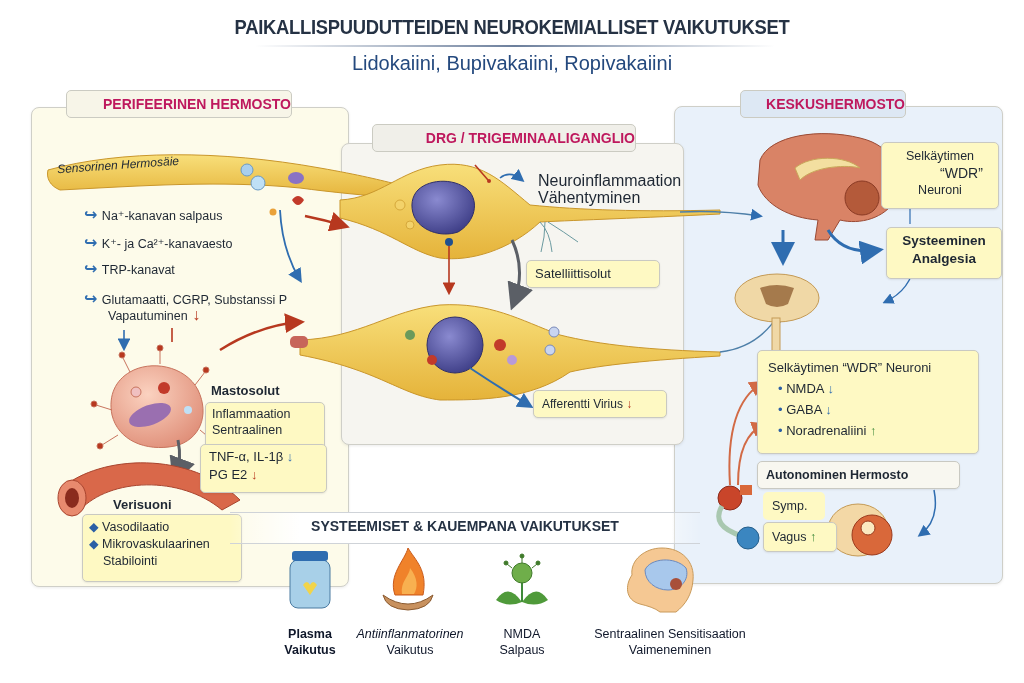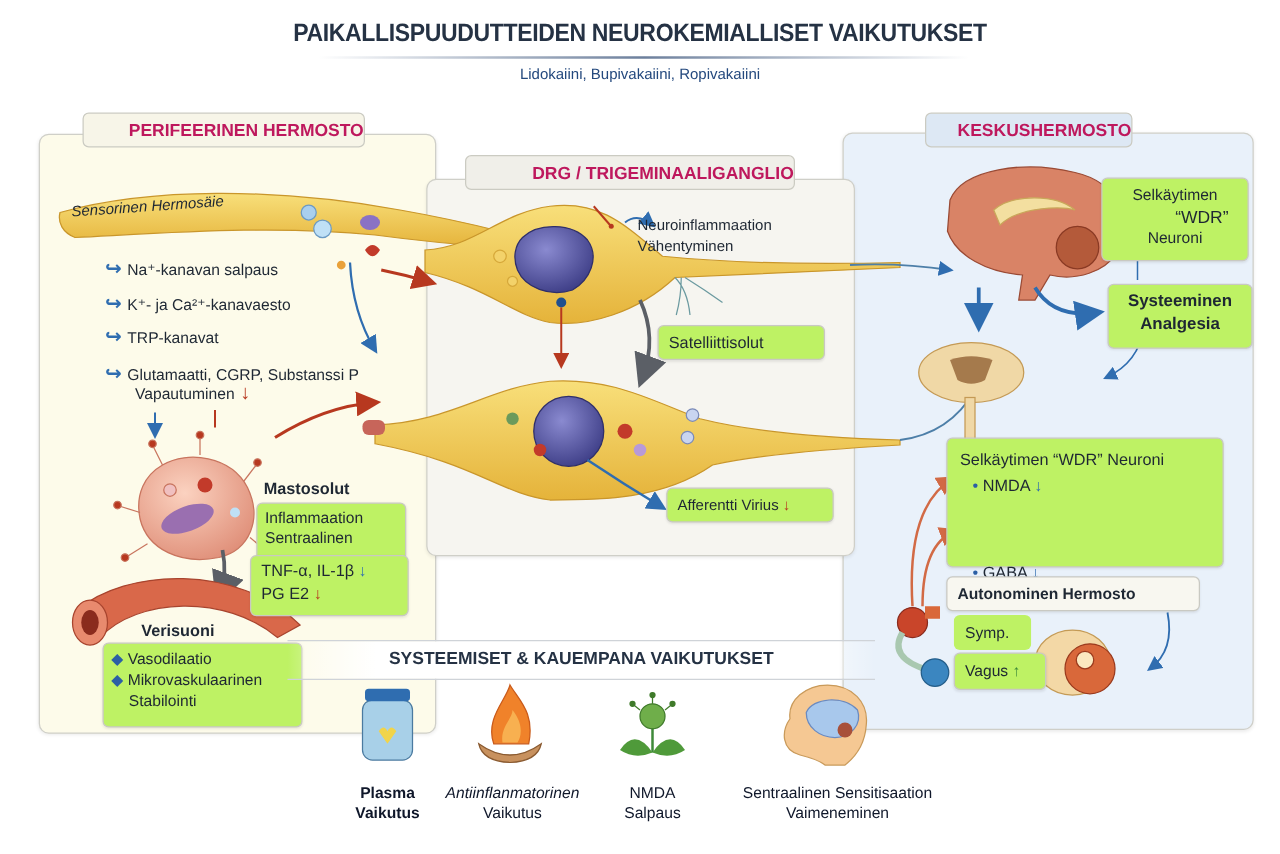--- a/index.html
+++ b/index.html
@@ -1,29 +1,29 @@
 <!DOCTYPE html>
 <html><head>
 <meta charset="utf-8">
 <style>
   html,body{margin:0;padding:0;}
   body{width:1024px;height:683px;background:#ffffff;position:relative;overflow:hidden;font-family:"Liberation Sans","DejaVu Sans",sans-serif;color:#1f2a37;}
   .abs{position:absolute;}
   .title{left:0;width:1024px;top:16px;text-align:center;font-size:20px;font-weight:bold;color:#253244;letter-spacing:-0.3px;transform:scaleX(0.92);}
   .title-rule{left:255px;width:520px;top:45px;height:2px;background:linear-gradient(90deg,rgba(120,140,170,0),#6c7f9c,rgba(120,140,170,0));}
-  .subtitle{left:0;width:1024px;top:52px;text-align:center;font-size:12px;color:#24497e;}
+  .subtitle{left:0;width:1024px;top:52px;text-align:center;font-size:20px;color:#24497e;}
   .panel{border:1.5px solid #cfcfc8;border-radius:8px;box-shadow:0 1px 3px rgba(0,0,0,0.08);}
   .panel-periph{left:31px;top:107px;width:316px;height:478px;background:#fdfbea;}
   .panel-drg{left:341px;top:143px;width:341px;height:300px;background:#f6f5f0;}
   .panel-cns{left:674px;top:106px;width:327px;height:476px;background:#e9f1fa;}
   .tag{border:1.5px solid #cbcbc2;border-radius:5px;background:#f7f5e8;font-weight:bold;color:#be185d;font-size:14px;text-align:right;line-height:26px;}
   .tag-periph{left:66px;top:90px;width:224px;}
   .tag-drg{left:372px;top:124px;width:262px;background:#f0efe9;}
   .tag-cns{left:740px;top:90px;width:164px;background:#dde8f4;}
-  .box{background:#bef264;border:1.3px solid #c9c9c2;border-radius:5px;box-shadow:0 1px 2px rgba(0,0,0,0.08);font-size:12.5px;color:#1e2733;}
+  .box{background:#fef9c3;border:1.3px solid #c9c9c2;border-radius:5px;box-shadow:0 1px 2px rgba(0,0,0,0.08);font-size:12.5px;color:#1e2733;}
   .lbl{font-size:12.5px;color:#1e2733;white-space:nowrap;}
   .b{font-weight:bold;}
   .dn-blue{color:#2f6db0;font-weight:bold;}
   .dn-red{color:#b7381f;font-weight:bold;}
   .up-green{color:#3f8a3a;font-weight:bold;}
   .bullet{color:#2b5fa5;}
   .sys-band{left:230px;top:512px;width:470px;height:30px;border-top:1.5px solid #cfd3d8;border-bottom:1.5px solid #cfd3d8;background:linear-gradient(90deg,rgba(255,255,255,0),#fff 15%,#fff 85%,rgba(255,255,255,0));}
   .sys-title{left:230px;top:518px;width:470px;text-align:center;font-size:14px;font-weight:bold;color:#253244;}
   .bot-lbl{text-align:center;font-size:12.5px;color:#0f172a;line-height:16px;}
   svg{position:absolute;left:0;top:0;}
@@ -239,42 +239,42 @@
   <div><span>PG E2</span> <span class="dn-red">↓</span></div>
 </div>
 
 <div class="abs lbl b" style="left:113px;top:497px;font-size:13px;">Verisuoni</div>
 <div class="abs box" style="left:82px;top:514px;width:152px;height:62px;padding:4px 0 0 6px;line-height:17px;">
   <div><span class="bullet">◆</span> <span>Vasodilaatio</span></div>
   <div><span class="bullet">◆</span> <span>Mikrovaskulaarinen</span></div>
   <div style="padding-left:14px;">Stabilointi</div>
 </div>
 
-<div class="abs lbl" style="left:510px;top:172px;line-height:17px;font-size:12px;">
+<div class="abs lbl" style="left:538px;top:172px;line-height:17px;font-size:16px;">
   <div>Neuroinflammaation</div>
   <div>Vähentyminen</div>
 </div>
 <div class="abs box" style="left:526px;top:260px;width:124px;height:26px;line-height:26px;padding-left:8px;font-size:13px;">Satelliittisolut</div>
 <div class="abs box" style="left:533px;top:390px;width:124px;height:26px;line-height:26px;padding-left:8px;font-size:12px;">
   <span>Afferentti Virius</span> <span class="dn-red">↓</span>
 </div>
 
 <div class="abs box" style="left:881px;top:142px;width:116px;height:60px;text-align:center;line-height:17px;padding-top:5px;">
   <div>Selkäytimen</div>
   <div style="font-size:14px;margin-left:43px;">“WDR”</div>
   <div>Neuroni</div>
 </div>
 <div class="abs box" style="left:886px;top:227px;width:114px;height:46px;text-align:center;line-height:18px;padding-top:4px;font-weight:bold;font-size:13.5px;">
   <div>Systeeminen</div>
   <div>Analgesia</div>
 </div>
 <div class="abs box" style="left:757px;top:350px;width:210px;height:96px;padding:6px 0 0 10px;line-height:21px;font-size:13px;">
   <div>Selkäytimen “WDR” Neuroni</div>
   <div style="padding-left:10px;"><span class="bullet">•</span> <span>NMDA</span> <span class="dn-blue">↓</span></div>
-  <div style="padding-left:10px;margin-top:48px;"><span class="bullet">•</span> <span>GABA</span> <span class="dn-blue">↓</span></div>
+  <div style="padding-left:10px;"><span class="bullet">•</span> <span>GABA</span> <span class="dn-blue">↓</span></div>
   <div style="padding-left:10px;"><span class="bullet">•</span> <span>Noradrenaliini</span> <span class="up-green">↑</span></div>
 </div>
 <div class="abs box" style="left:757px;top:461px;width:193px;height:26px;line-height:26px;padding-left:8px;font-weight:bold;font-size:12.5px;background:#f8f7f0;">Autonominen Hermosto</div>
 <div class="abs box" style="left:763px;top:492px;width:52px;height:26px;line-height:26px;padding-left:8px;font-size:12.5px;border-color:transparent;box-shadow:none;">Symp.</div>
 <div class="abs box" style="left:763px;top:522px;width:64px;height:28px;line-height:28px;padding-left:8px;font-size:12.5px;">
   <span>Vagus</span> <span class="up-green">↑</span>
 </div>
 
 <div class="abs sys-band"></div>
 <div class="abs sys-title">SYSTEEMISET &amp; KAUEMPANA VAIKUTUKSET</div>

